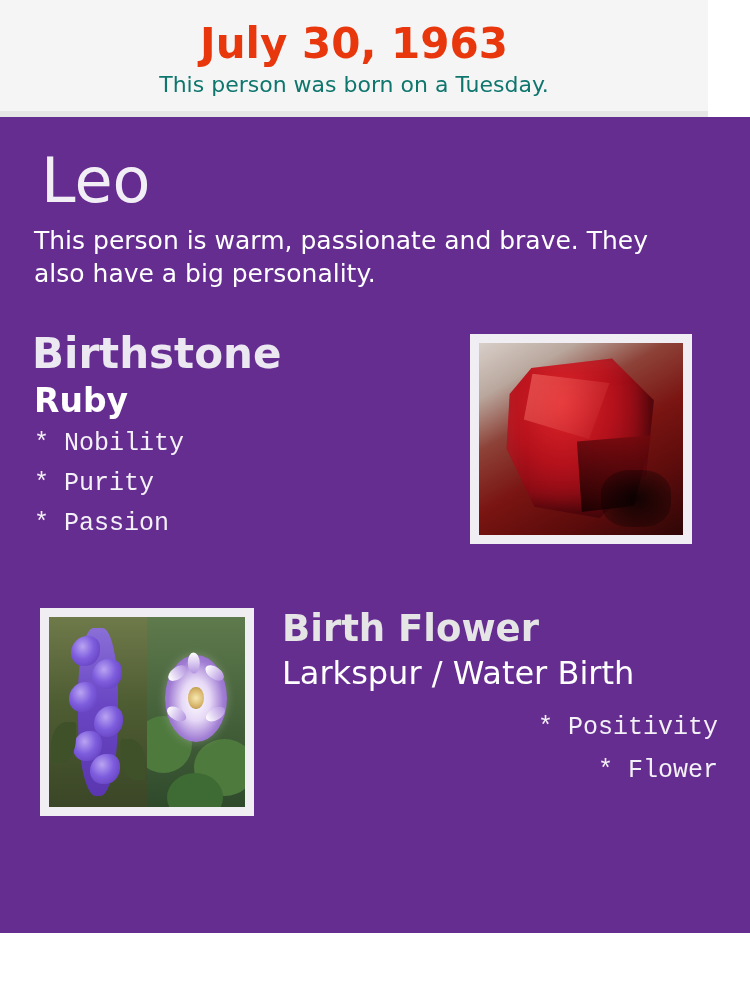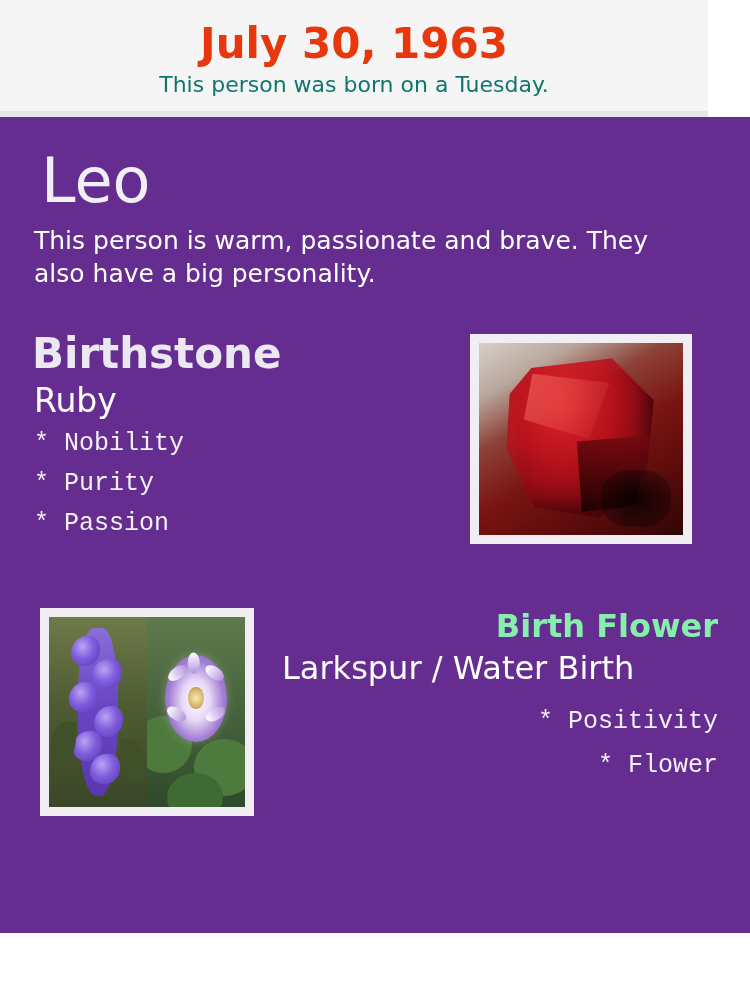--- a/index.html
+++ b/index.html
@@ -88,20 +88,21 @@
     font-size: 42px;
     font-weight: bold;
     color: #ece8f2;
     line-height: 1.05;
   }
   .birthstone-name {
     font-size: 33px;
     color: #ffffff;
     margin: 6px 0 4px 2px;
     line-height: 1.15;
+    font-weight: bold;
   }
   .trait {
     font-size: 25px;
     color: #f3f0f7;
     line-height: 1.6;
     margin-left: 2px;
     font-family: Liberation Mono, monospace;
   }
 
   .stone-photo {
@@ -267,25 +268,24 @@
   .p2 { right: 4%; top: 14%; transform: rotate(35deg); }
   .p3 { left: 2%; top: 60%; transform: rotate(30deg); }
   .p4 { right: 2%; top: 60%; transform: rotate(-30deg); }
   .p5 { left: 30%; top: 2%; transform: rotate(88deg); }
 
   .flower-text {
     margin-left: 250px;
     padding-top: 2px;
   }
   .flower-title {
-    font-size: 32px;
+    font-size: 37px;
     font-weight: bold;
-    color: #86efac;
+    color: #e5e5e5;
     line-height: 1.05;
-    text-align: right;
   }
   .flower-names {
     font-size: 32px;
     color: #ffffff;
     margin-top: 6px;
     line-height: 1.15;
   }
   .flower-traits {
     margin-top: 14px;
     margin-left: 16px;

